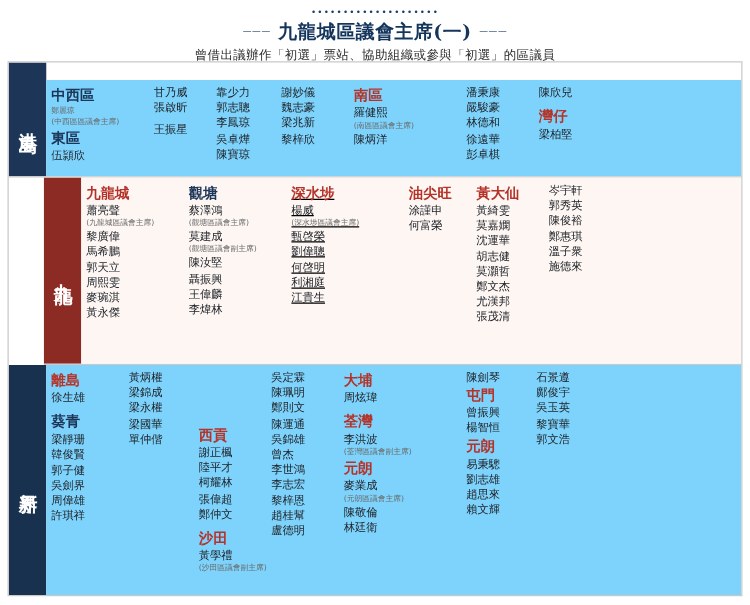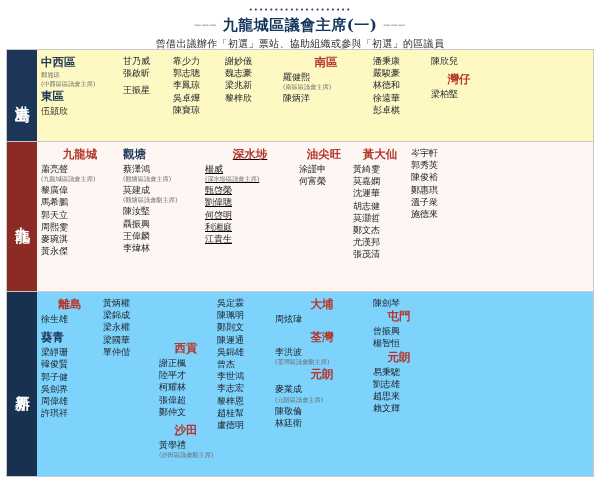--- a/index.html
+++ b/index.html
@@ -73,21 +73,21 @@
     flex-direction: column;
   }
   .region-row {
     display: flex;
     flex: 0 0 auto;
     border-bottom: 1px solid #c9c9c9;
     overflow: hidden;
   }
   .region-row:last-child { border-bottom: none; }
   .region-row.r0 { height: 92px; }
-  .region-row.r1 { height: 150px; }
+  .region-row.r1 { height: 150px; margin-left: 28px; }
   .region-row.r2 { height: 184px; }
 
   .region-label {
     flex: 0 0 30px;
     display: flex;
     align-items: center;
     justify-content: center;
     color: #ffffff;
     font-family: "DejaVu Serif", "Liberation Serif", serif;
     font-size: 15px;
@@ -100,40 +100,40 @@
   .region-label.navy { background: #1d3557; }
   .region-label.red  { background: #8c2b23; }
   .region-label.dark { background: #17314f; }
 
   .region-body {
     flex: 1 1 auto;
     display: flex;
     padding: 5px 2px 4px 4px;
     overflow: hidden;
   }
-  .region-row.tint0 .region-body { background: #fef9c3; }
+  .region-row.tint0 .region-body { background: #7dd3fc; margin-top: 14px; }
   .region-row.tint1 .region-body { background: #fdf6f3; }
   .region-row.tint2 .region-body { background: #7dd3fc; }
 
   .col {
     flex: 0 0 auto;
     padding-right: 4px;
     overflow: hidden;
   }
 
   .district {
     font-family: "DejaVu Serif", "Liberation Serif", serif;
     font-size: 11.5px;
     font-weight: bold;
     line-height: 15px;
     margin-bottom: 1px;
     white-space: nowrap;
   }
   .district.navy { color: #1d3557; }
-  .district.red  { color: #b5342a; text-align: center; }
+  .district.red  { color: #b5342a; }
 
   .note {
     font-size: 6.2px;
     color: #6a6a6a;
     line-height: 8px;
     margin-bottom: 1px;
     white-space: nowrap;
   }
 
   .name {
@@ -335,17 +335,24 @@
             <div class="name">陳劍琴</div>
             <div class="district red">屯門</div>
             <div class="name">曾振興</div>
             <div class="name">楊智恒</div>
             <div class="district red">元朗</div>
             <div class="name">易秉驄</div>
             <div class="name">劉志雄</div>
             <div class="name">趙思來</div>
             <div class="name">賴文輝</div>
           </div>
+          <div class="col" style="width: 48px;">
+            <div class="name">石景遵</div>
+            <div class="name">鄺俊宇</div>
+            <div class="name">吳玉英</div>
+            <div class="name">黎寶華</div>
+            <div class="name">郭文浩</div>
+          </div>
         </div>
       </div>
     </div>
 
 </div>
 
 </body></html>

